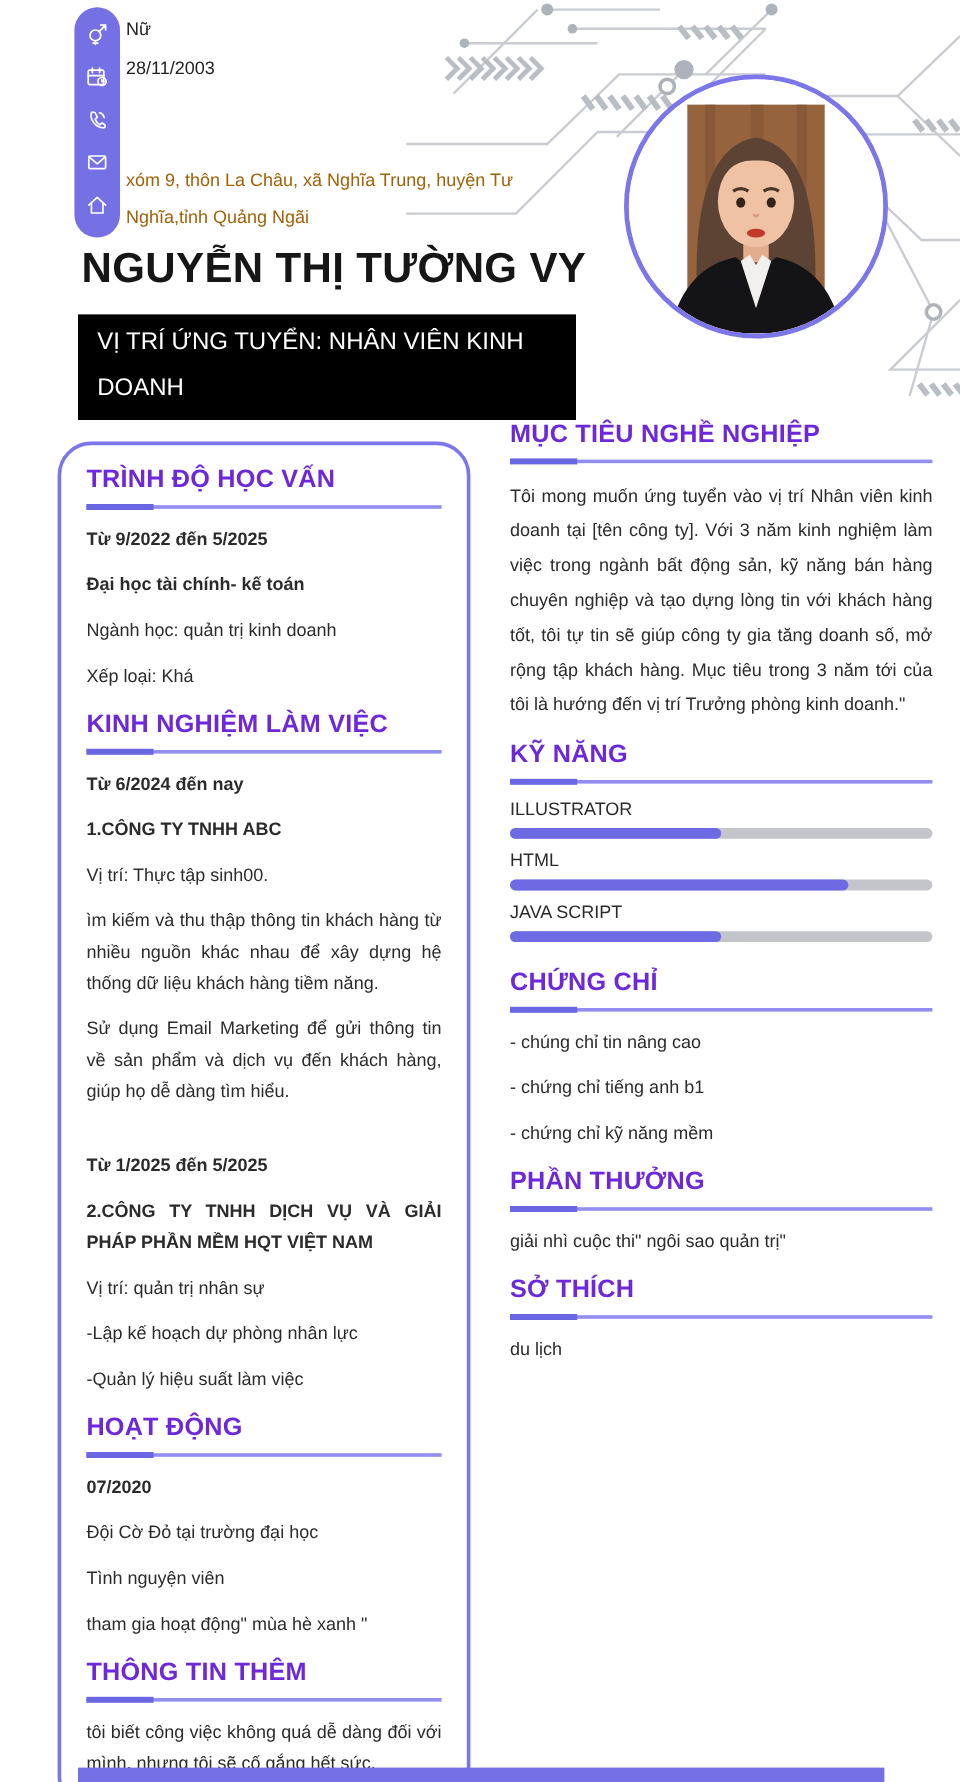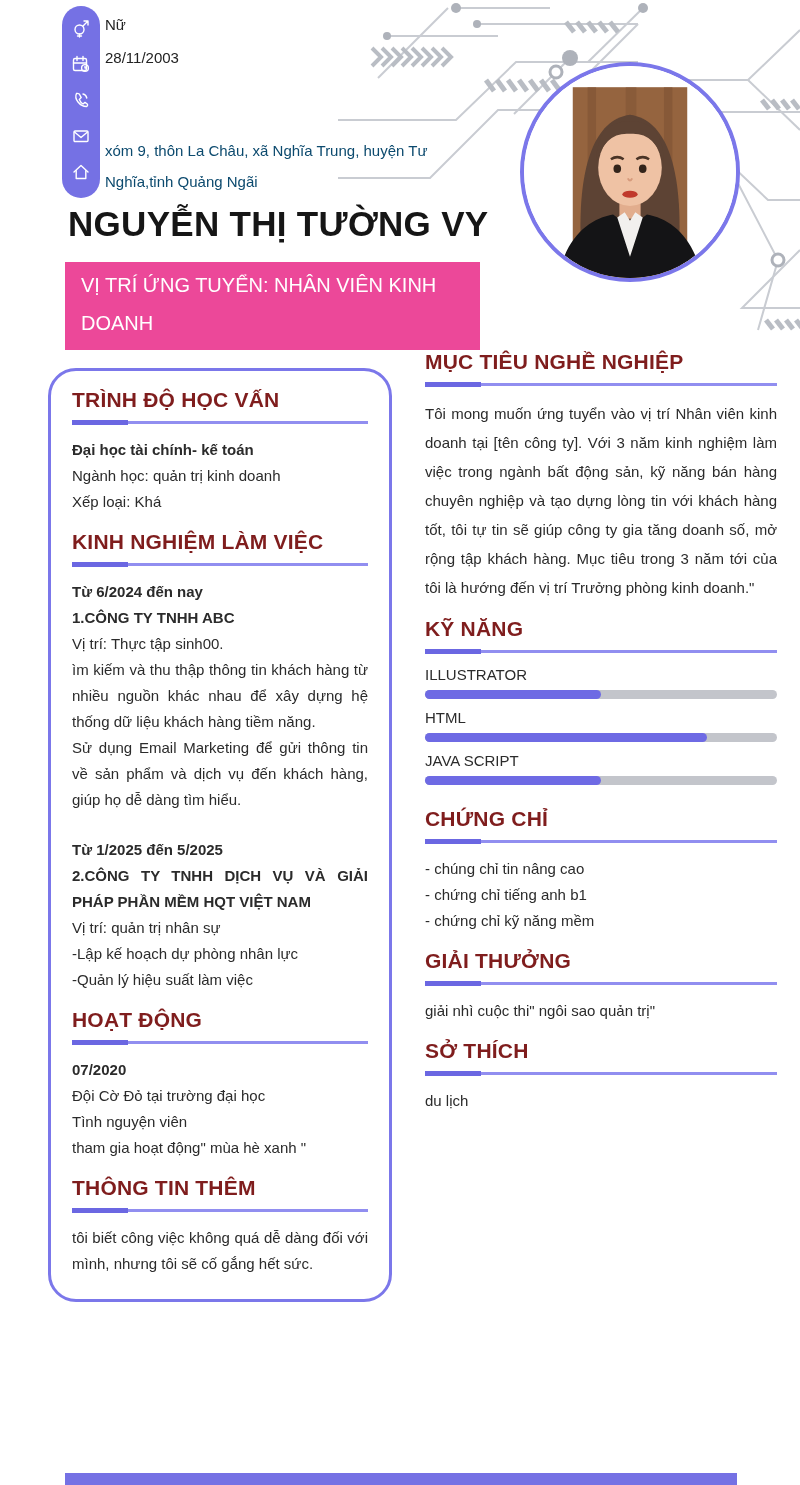--- a/index.html
+++ b/index.html
@@ -11,48 +11,48 @@
 
   
   .rail{
     position:absolute;left:62px;top:6px;width:38px;height:192px;
     background:#7571e4;border-radius:19px;
     display:flex;flex-direction:column;align-items:center;justify-content:space-between;
     padding:12px 0;box-sizing:border-box;
   }
   .rail svg{width:20px;height:20px;stroke:#ffffff;fill:none;stroke-width:1.4;stroke-linecap:round;stroke-linejoin:round;}
   .contact-text{position:absolute;left:105px;font-size:15px;color:#222;text-align:right;}
-  .contact-addr{position:absolute;left:105px;width:382px;font-size:15px;line-height:31px;color:#0c4a6e;}
+  .contact-addr{position:absolute;left:105px;width:382px;font-size:15px;line-height:31px;color:#a16207;}
 
   
   .circuit{position:absolute;right:0;top:0;width:462px;height:345px;}
 
   
   .photo-ring{
     position:absolute;left:520px;top:62px;width:220px;height:220px;
     border:4px solid #7b77ea;border-radius:50%;box-sizing:border-box;background:#fff;overflow:hidden;
   }
   .photo-ring svg{width:100%;height:100%;display:block;}
 
   
   .name{
     position:absolute;left:68px;top:204px;width:470px;
     font-size:35px;font-weight:800;color:#161616;letter-spacing:.3px;
   }
   .banner{
     position:absolute;left:65px;top:262px;width:415px;box-sizing:border-box;
-    background:#ec4899;color:#ffffff;font-size:20px;line-height:38px;
+    background:#000000;color:#ffffff;font-size:20px;line-height:38px;
     padding:4px 16px 8px;
   }
 
   
-  .sec-title{font-size:21px;font-weight:700;color:#7f1d1d;margin:0;letter-spacing:.2px;}
+  .sec-title{font-size:21px;font-weight:700;color:#6d28d9;margin:0;letter-spacing:.2px;}
   .rule{position:relative;height:3px;background:#918ef0;margin:9px 0 13px;}
   .rule::before{content:"";position:absolute;left:0;top:-1px;width:56px;height:5px;background:#6b67e2;}
-  .line{font-size:15px;line-height:26px;}
+  .line{font-size:15px;line-height:26px;margin-top:12px;}
   .b{font-weight:700;}
   .just{text-align:justify;}
   .gap{height:24px;}
   .mt{margin-top:15px;}
 
   
   .left-box{
     position:absolute;left:48px;top:368px;width:344px;box-sizing:border-box;
     border:3.5px solid #7b77ea;border-radius:28px;background:#fff;
     padding:17px 21px 22px;
@@ -208,20 +208,21 @@
 </div>
 
 <div class="name">NGUYỄN THỊ TƯỜNG VY</div>
 <div class="banner">VỊ TRÍ ỨNG TUYỂN: NHÂN VIÊN KINH DOANH</div>
 
 <div class="left-box">
 
   <div>
     <h2 class="sec-title">TRÌNH ĐỘ HỌC VẤN</h2>
     <div class="rule"></div>
+    <div class="line b">Từ 9/2022 đến 5/2025</div>
     <div class="line b">Đại học tài chính- kế toán</div>
     <div class="line">Ngành học: quản trị kinh doanh</div>
     <div class="line">Xếp loại: Khá</div>
   </div>
 
   <div class="mt">
     <h2 class="sec-title">KINH NGHIỆM LÀM VIỆC</h2>
     <div class="rule"></div>
     <div>
       <div class="line b">Từ 6/2024 đến nay</div>
@@ -291,21 +292,21 @@
 
   <div class="mt" style="margin-top:22px">
     <h2 class="sec-title">CHỨNG CHỈ</h2>
     <div class="rule"></div>
     <div class="line">- chúng chỉ tin nâng cao</div>
     <div class="line">- chứng chỉ tiếng anh b1</div>
     <div class="line">- chứng chỉ kỹ năng mềm</div>
   </div>
 
   <div class="mt">
-    <h2 class="sec-title">GIẢI THƯỞNG</h2>
+    <h2 class="sec-title">PHẦN THƯỞNG</h2>
     <div class="rule"></div>
     <div class="line">giải nhì cuộc thi" ngôi sao quản trị"</div>
   </div>
 
   <div class="mt">
     <h2 class="sec-title">SỞ THÍCH</h2>
     <div class="rule"></div>
     <div class="line">du lịch</div>
   </div>
 

